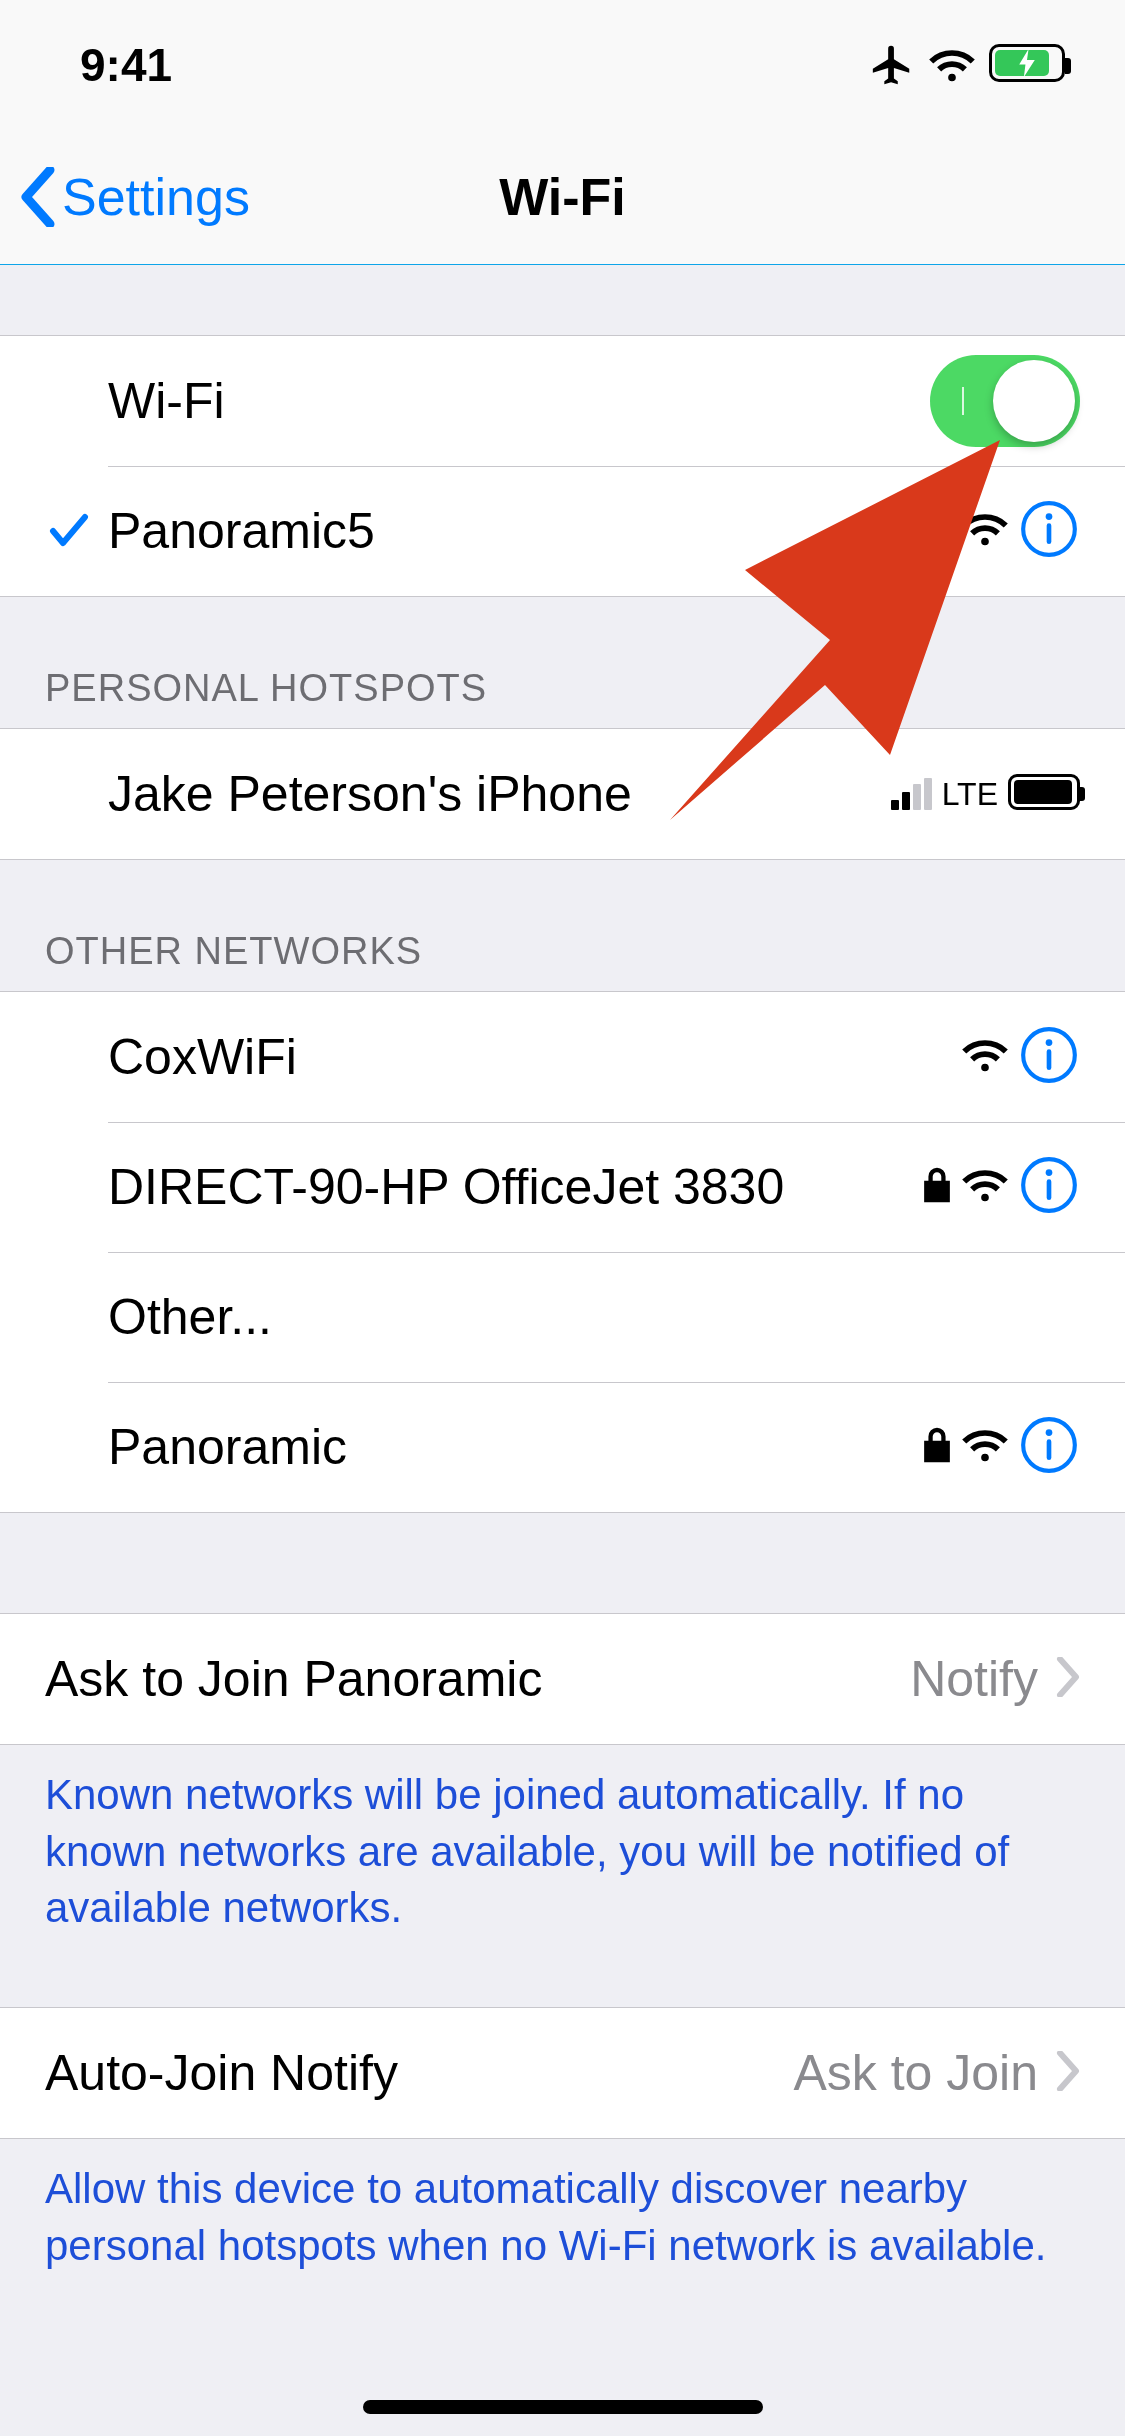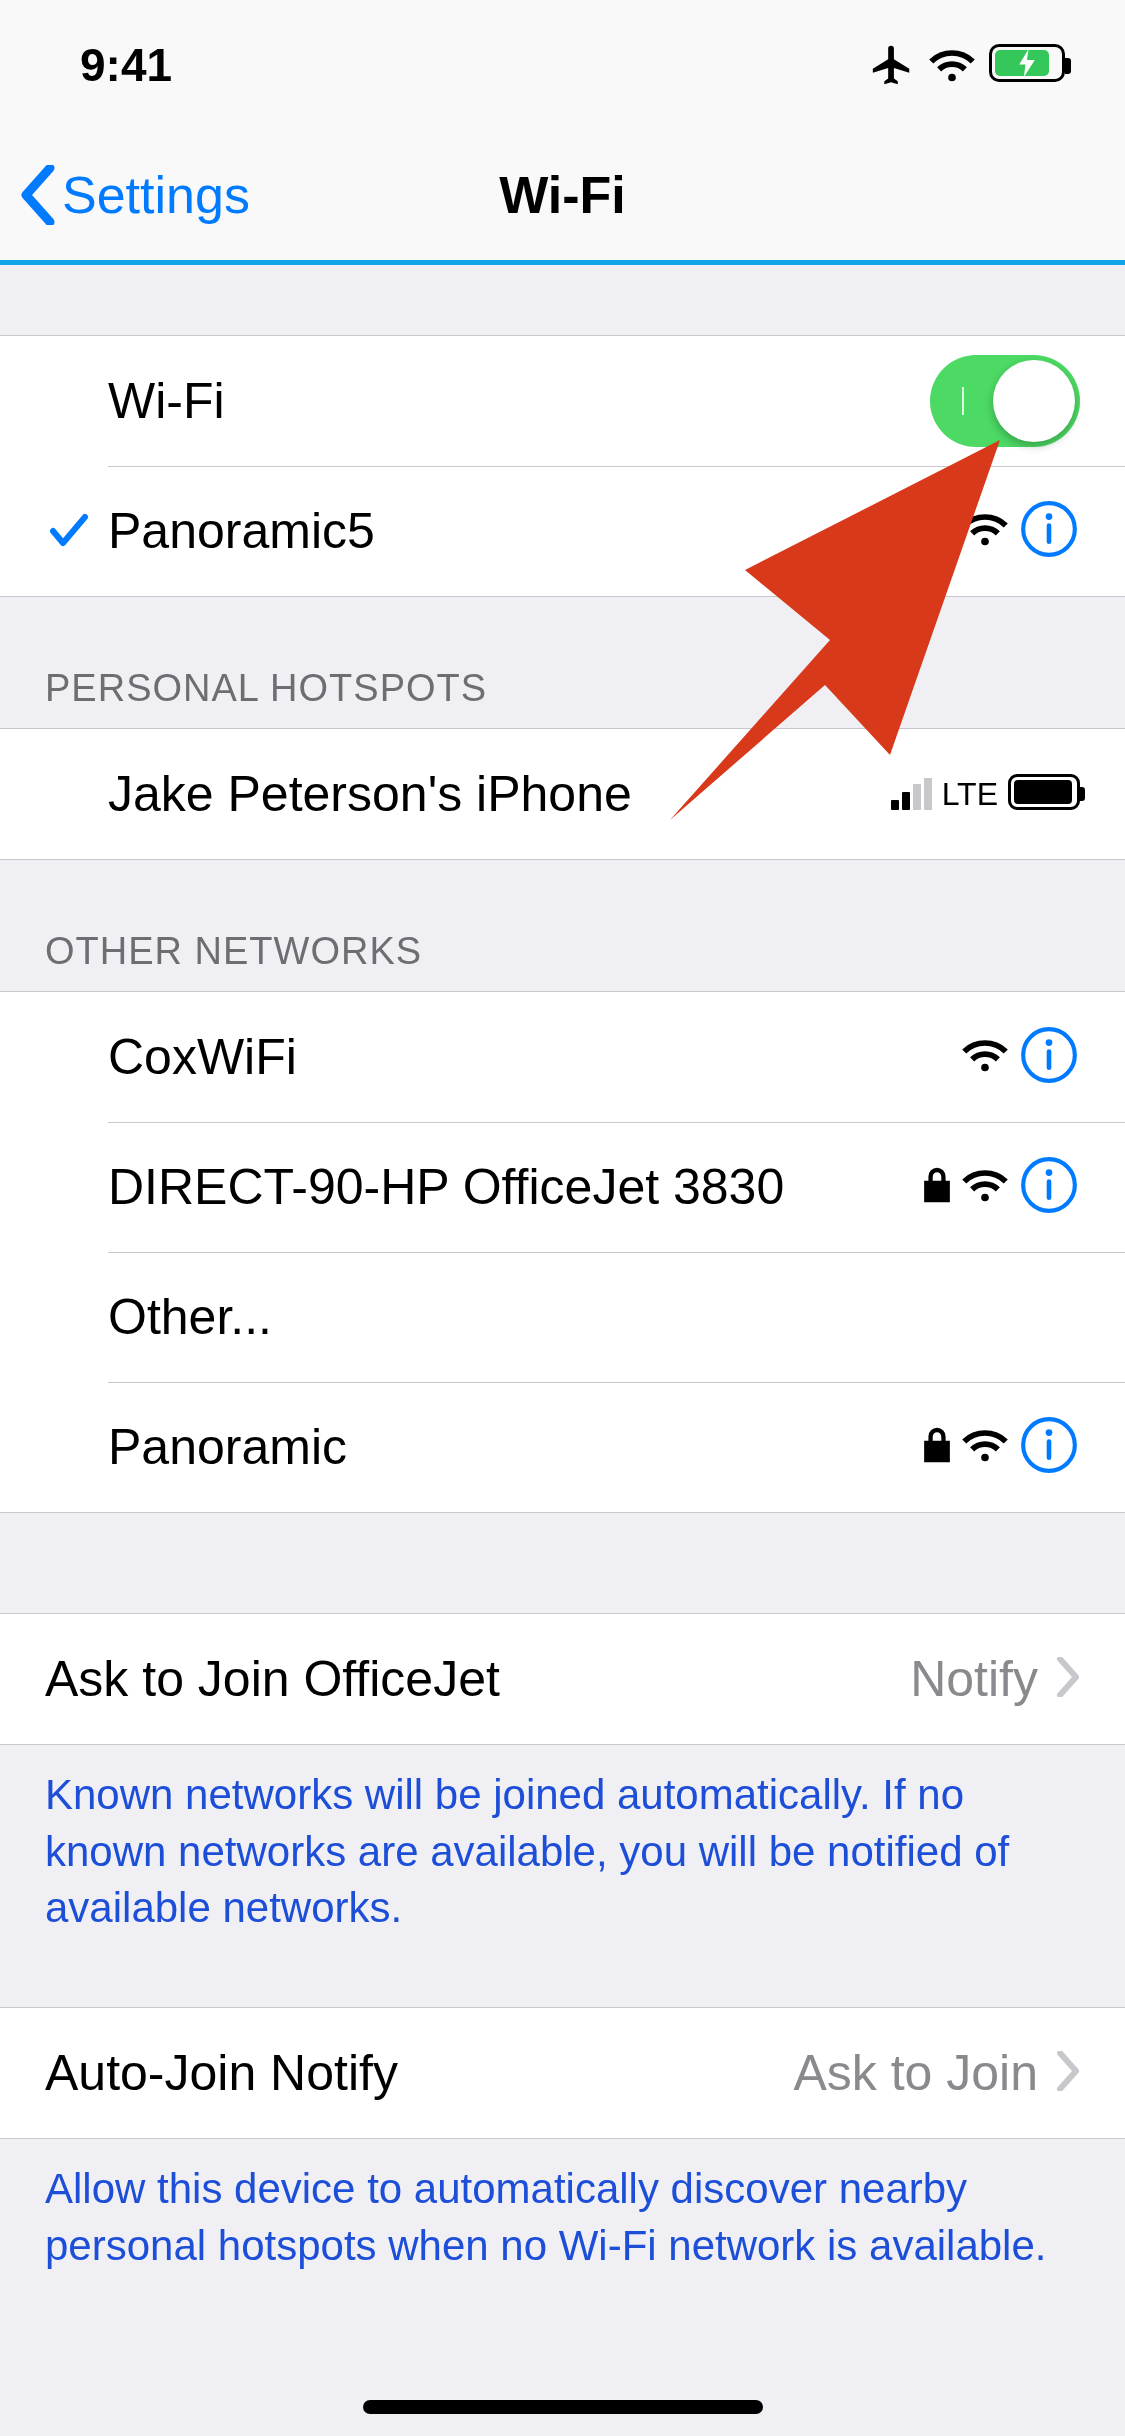--- a/index.html
+++ b/index.html
@@ -20,21 +20,21 @@
     background: #f9f9f9;
     gap: 32px;
   }
   .status-time { font-size: 46px; font-weight: 600; letter-spacing: 0px; }
   .status-icons { display: flex; align-items: center; gap: 14px; }
   .status-icons svg { display: block; }
 
   .nav-bar {
     height: 135px;
     background: #f9f9f9;
-    border-bottom: 5px solid #0ea5e9;
+    border-bottom: 1px solid #0ea5e9;
     position: relative;
     display: flex;
     align-items: center;
   }
   .nav-back {
     display: flex; align-items: center;
     position: absolute; left: 20px; top: 0; bottom: 0;
     color: #007aff; font-size: 52px;
   }
   .nav-back svg { margin-right: 6px; }
@@ -337,21 +337,21 @@
             </svg>
         </span>
       </div>
     </div>
   </div>
 
   <div style="height:100px;"></div>
 
   <div class="cell-group">
     <div class="cell">
-      <div class="cell-label" style="padding-left:0;">Ask to Join OfficeJet</div>
+      <div class="cell-label" style="padding-left:0;">Ask to Join Panoramic</div>
       <div class="cell-value">Notify</div>
       <span class="chevron">
         <svg width="24" height="40" viewBox="0 0 12 20">
             <path fill="none" stroke="#c7c7cc" stroke-width="3" stroke-linecap="round" stroke-linejoin="round" d="M2 1l8 9-8 9"></path>
           </svg>
       </span>
     </div>
   </div>
   <div class="footer-text">Known networks will be joined automatically. If no known networks are available, you will be notified of available networks.</div>
 

